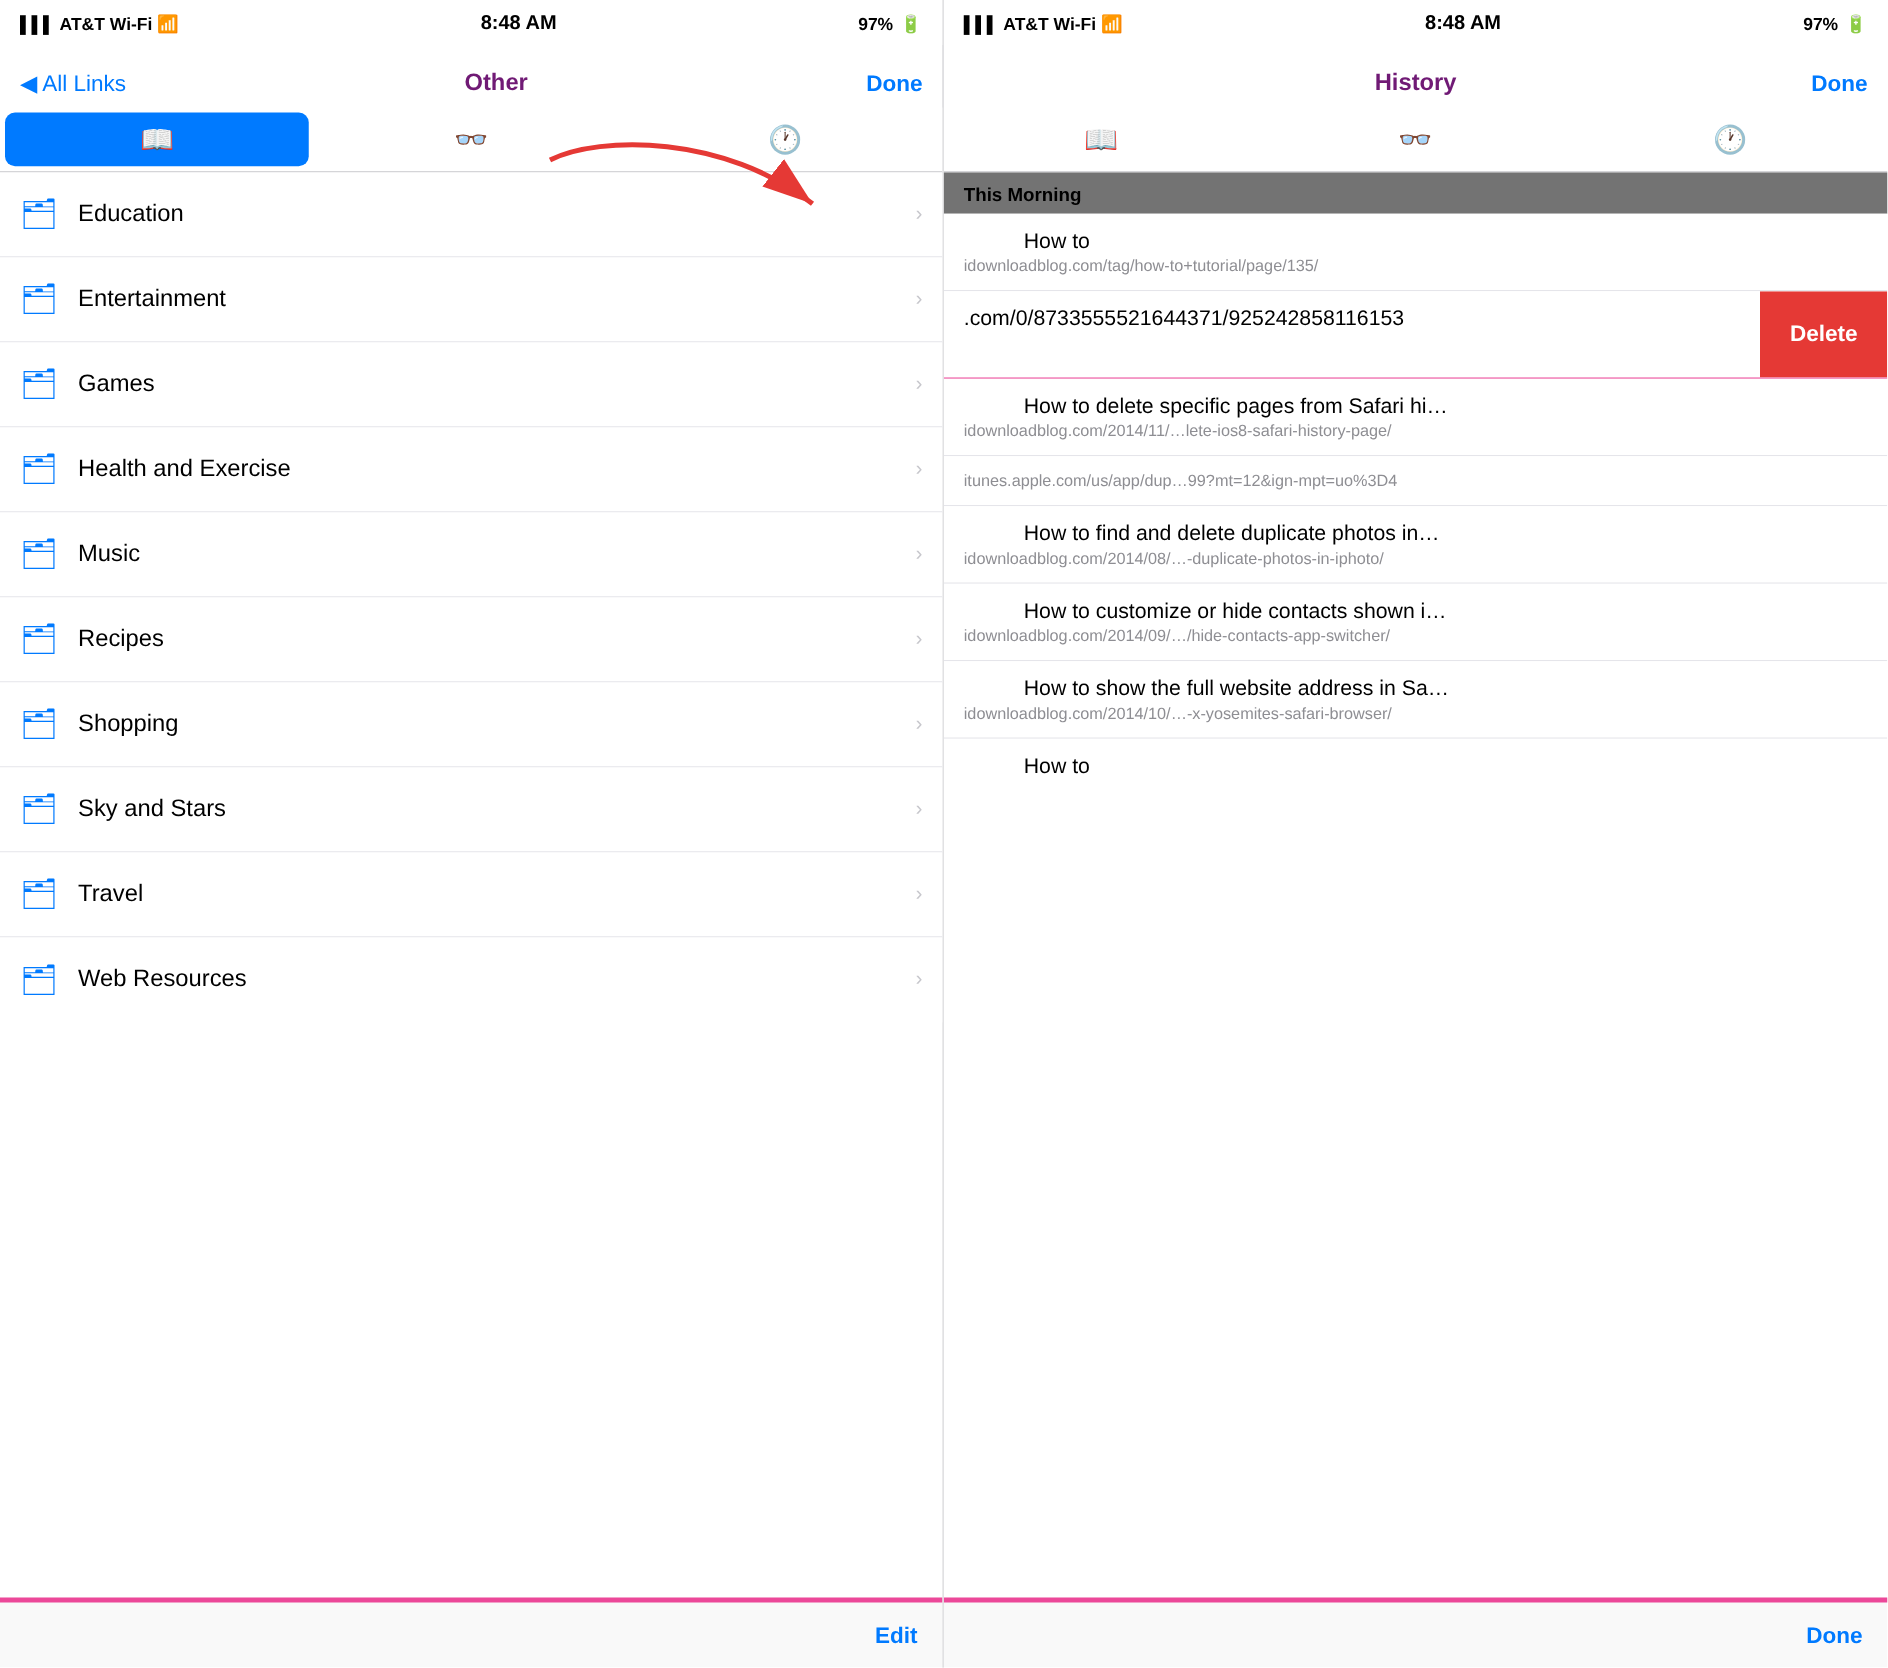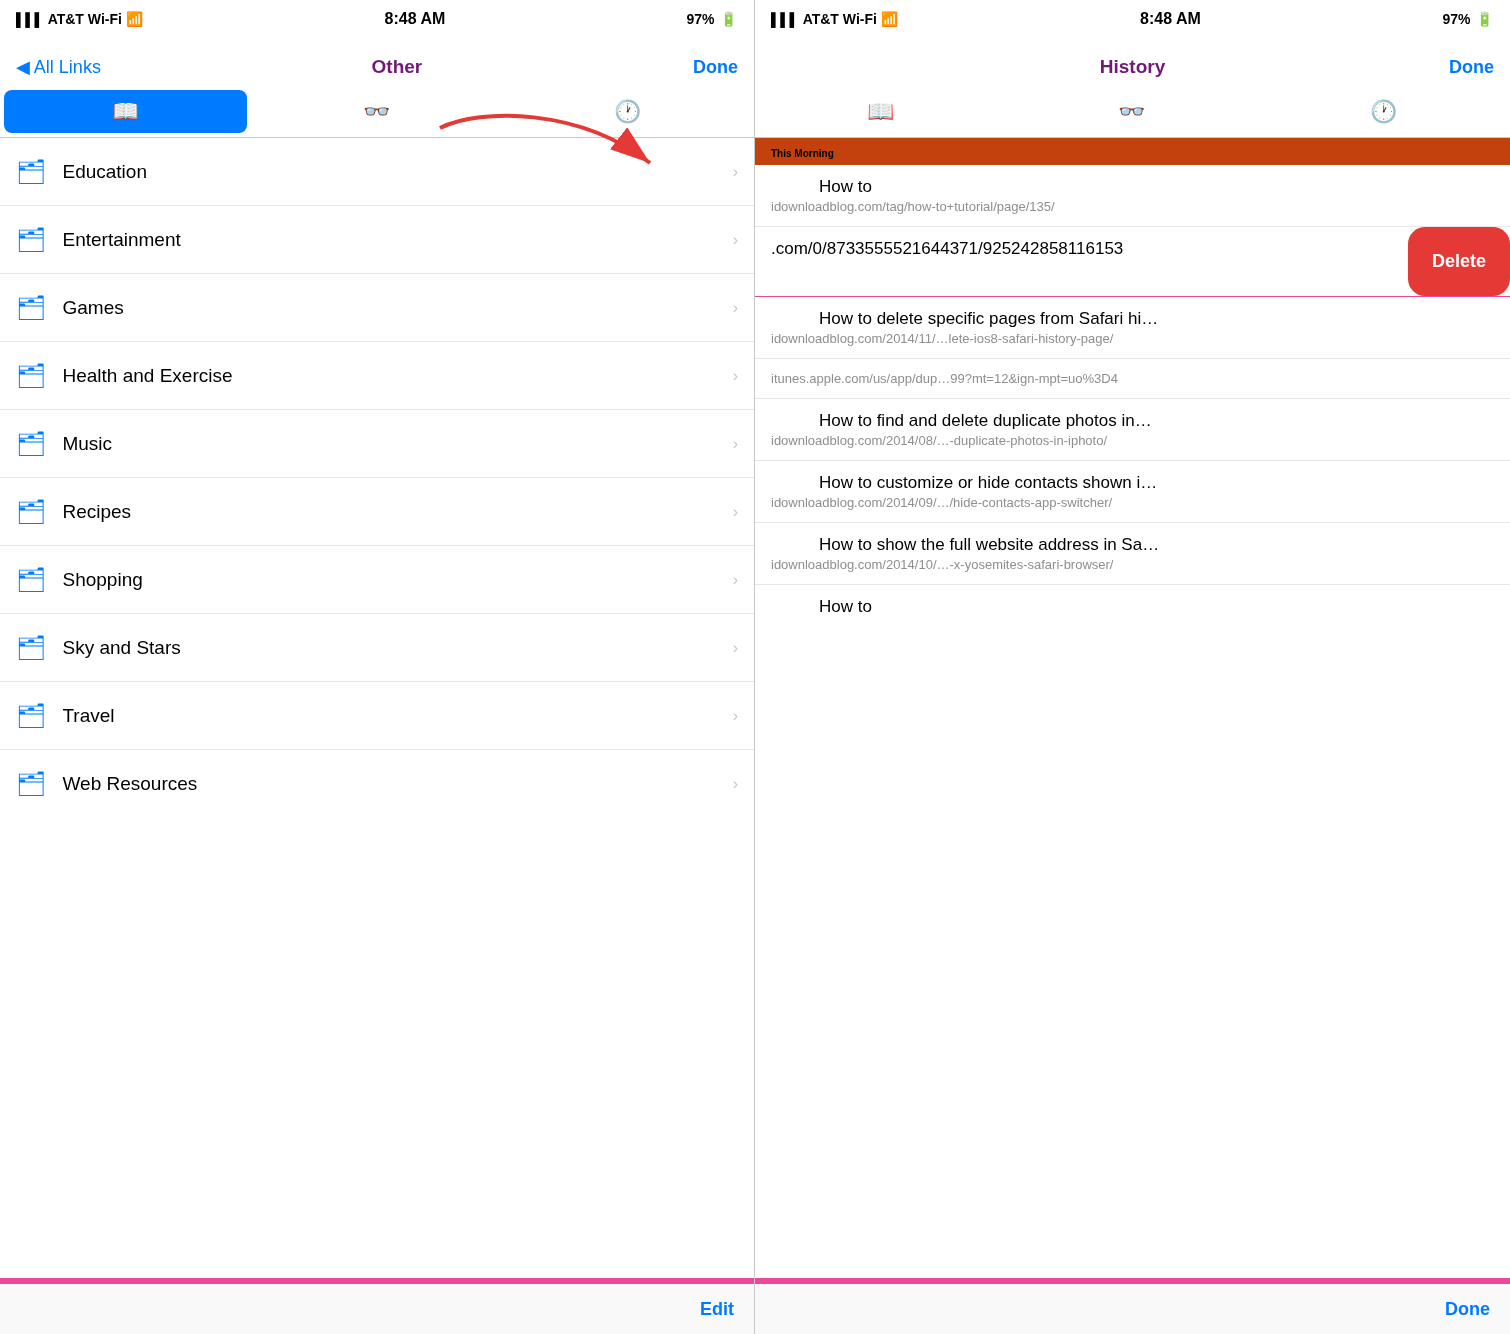--- a/index.html
+++ b/index.html
@@ -128,37 +128,37 @@
       color: #c7c7cc;
     }
 
     
     .bottom-bar {
       height: 56px;
       display: flex;
       align-items: center;
       justify-content: flex-end;
       padding: 0 20px;
-      border-top: 6px solid #ec4899;
+      border-top: 4px solid #ec4899;
       background: #f9f9f9;
     }
     .bottom-edit {
       color: #007aff;
       font-size: 18px;
       font-weight: 600;
       cursor: pointer;
     }
 
     
     .history-section-header {
       padding: 10px 16px 6px;
-      font-size: 10px;
+      font-size: 15px;
       font-weight: 700;
       color: #000;
-      background: #c2410c;
+      background: #737373;
     }
     .history-item {
       padding: 12px 16px;
       border-bottom: 1px solid #e5e5ea;
       background: #fff;
       cursor: pointer;
       position: relative;
       overflow: hidden;
     }
     .history-item:last-child { border-bottom: none; }
@@ -187,21 +187,20 @@
       height: 100%;
       display: flex;
       align-items: center;
       justify-content: center;
       position: absolute;
       right: 0;
       top: 0;
       bottom: 0;
       cursor: pointer;
       min-width: 96px;
-      border-radius: 17px;
     }
 
     
     .arrow-overlay {
       position: absolute;
       top: 108px;
       left: 380px;
       width: 340px;
       height: 80px;
       pointer-events: none;

